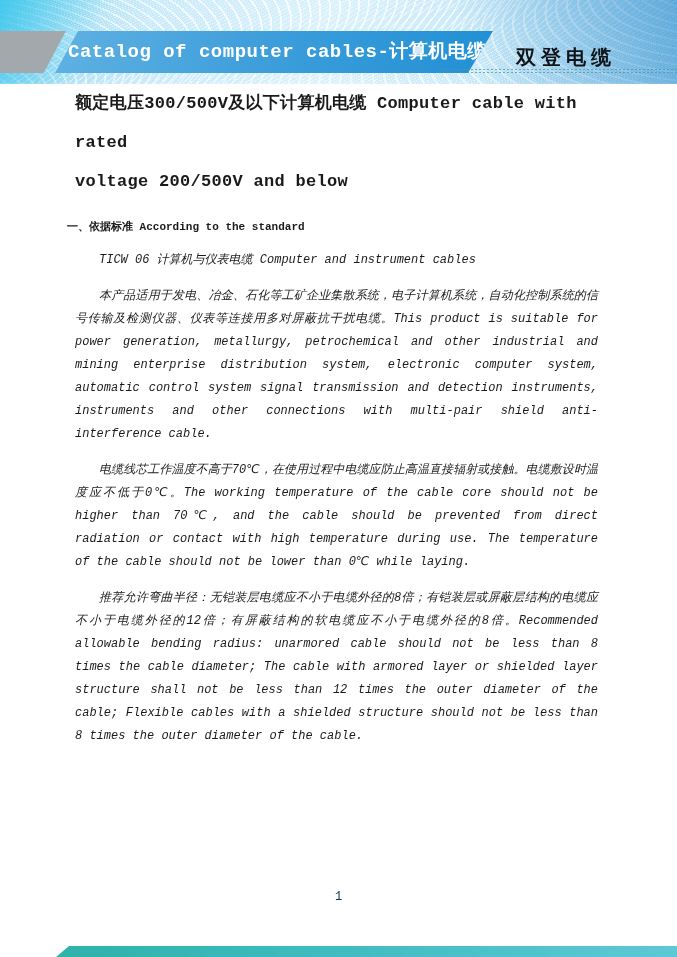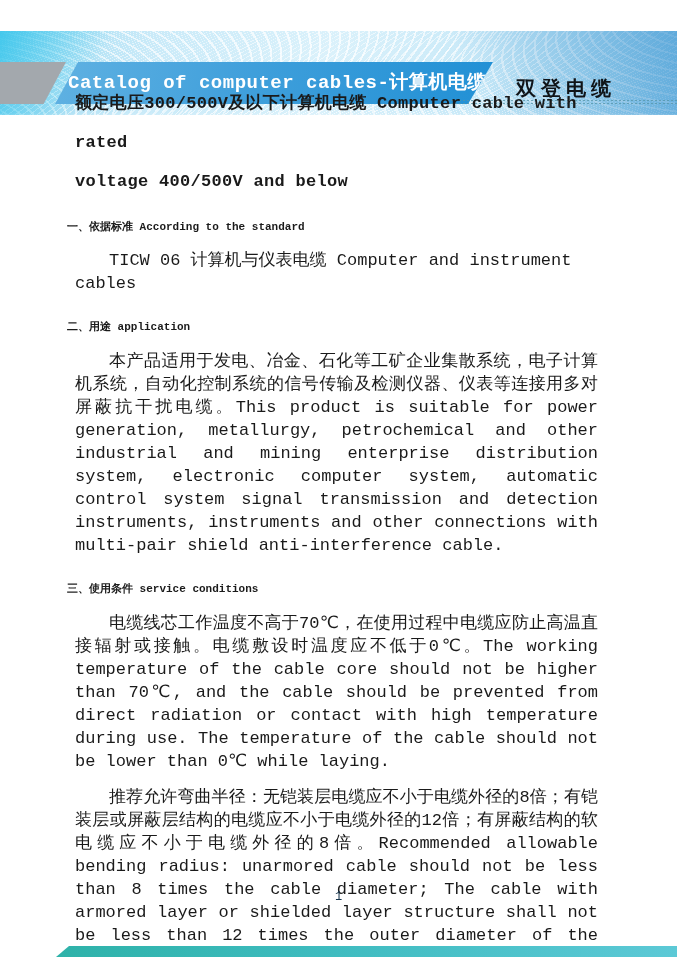--- a/index.html
+++ b/index.html
@@ -10,21 +10,20 @@
   }
   
   .header-bg{
     position:absolute;left:0;top:0;width:677px;height:84px;
     background:
       linear-gradient(115deg, rgba(62,199,236,.95) 0%, rgba(62,199,236,0) 16%),
       linear-gradient(248deg, rgba(64,150,210,.70) 0%, rgba(64,150,210,0) 32%),
       repeating-radial-gradient(140% 200% at 108% -60%, rgba(255,255,255,.55) 0 1px, rgba(255,255,255,0) 1px 5px),
       repeating-radial-gradient(130% 180% at -15% 160%, rgba(255,255,255,.5) 0 1px, rgba(150,214,240,.22) 1px 5px),
       linear-gradient(100deg,#9edbf2 0%,#d8f0fb 22%,#eef9fe 48%,#d5eefa 72%,#a9d9f0 100%);
-    margin-top: 31px;
   }
   .header-bg:after{
     content:"";position:absolute;left:0;bottom:-14px;width:100%;height:16px;
     background:linear-gradient(180deg,rgba(255,255,255,0),#ffffff 85%);
   }
   .gray-shape{
     position:absolute;left:0;top:31px;width:66px;height:42px;background:#a3a8ad;
     clip-path:polygon(0 0,100% 0,66% 100%,0 100%);
   }
   .banner{
@@ -50,22 +49,22 @@
   .doc{position:absolute;left:75px;top:84px;width:523px;}
   .doc-title{
     text-align:left;font-size:17px;font-weight:700;line-height:39px;
     letter-spacing:.3px;margin:0;
   }
   .sec-heading{
     font-size:11px;font-weight:700;margin:22px 0 0 -8px;line-height:20px;white-space:nowrap;
   }
   .sec-heading.first{margin-top:16px;}
   .para{
-    font-size:17px;line-height:23px;margin:13px 0 0 0;
-    text-align:justify;text-indent:2em;word-break:break-word;
+    font-size:12px;line-height:23px;margin:13px 0 0 0;
+    text-align:justify;text-indent:2em;word-break:break-word;font-style:italic;
   }
   .para.plain{text-align:left;margin-top:12px;}
   .page-number{
     position:absolute;left:0;bottom:53px;width:677px;text-align:center;
     font-size:12px;color:#14324a;
   }
   
   .footer-bar{
     position:absolute;left:56px;right:0;bottom:0;height:11px;
     background:linear-gradient(90deg,#2eb2a9 0%,#3fbcc0 45%,#5cc9d6 100%);
@@ -80,29 +79,27 @@
   <div class="banner">
     <span class="banner-title">Catalog of computer cables-计算机电缆</span>
   </div>
   <span class="logo-text">双登电缆</span>
   <div class="halftone-strip"></div>
 </div>
 
 <div class="doc">
   <div class="doc-title">
     <div>额定电压300/500V及以下计算机电缆 Computer cable with rated</div>
-    <div>voltage 400/500V and below</div>
+    <div>voltage 200/500V and below</div>
   </div>
 
   <div class="sec-heading first">一、依据标准 According to the standard</div>
   <p class="para plain">TICW 06  计算机与仪表电缆 Computer and instrument cables</p>
 
-  <div class="sec-heading">二、用途 application</div>
   <p class="para">本产品适用于发电、冶金、石化等工矿企业集散系统，电子计算机系统，自动化控制系统的信号传输及检测仪器、仪表等连接用多对屏蔽抗干扰电缆。This product is suitable for power generation, metallurgy, petrochemical and other industrial and mining enterprise distribution system, electronic computer system, automatic control system signal transmission and detection instruments, instruments and other connections with multi-pair shield anti-interference cable.</p>
 
-  <div class="sec-heading">三、使用条件 service conditions</div>
   <p class="para">电缆线芯工作温度不高于70℃，在使用过程中电缆应防止高温直接辐射或接触。电缆敷设时温度应不低于0℃。The working temperature of the cable core should not be higher than 70℃, and the cable should be prevented from direct radiation or contact with high temperature during use. The temperature of the cable should not be lower than 0℃ while laying.</p>
   <p class="para">推荐允许弯曲半径：无铠装层电缆应不小于电缆外径的8倍；有铠装层或屏蔽层结构的电缆应不小于电缆外径的12倍；有屏蔽结构的软电缆应不小于电缆外径的8倍。Recommended allowable bending radius: unarmored cable should not be less than 8 times the cable diameter; The cable with armored layer or shielded layer structure shall not be less than 12 times the outer diameter of the cable; Flexible cables with a shielded structure should not be less than 8 times the outer diameter of the cable.</p>
 </div>
 
 <div class="page-number">1</div>
 
 <div class="footer-bar"></div>
 
 </body></html>

